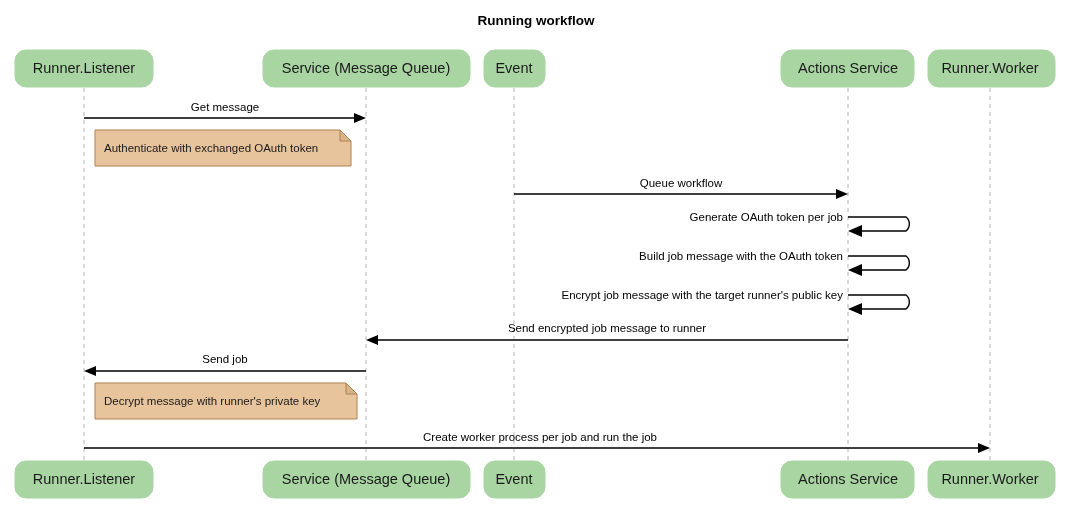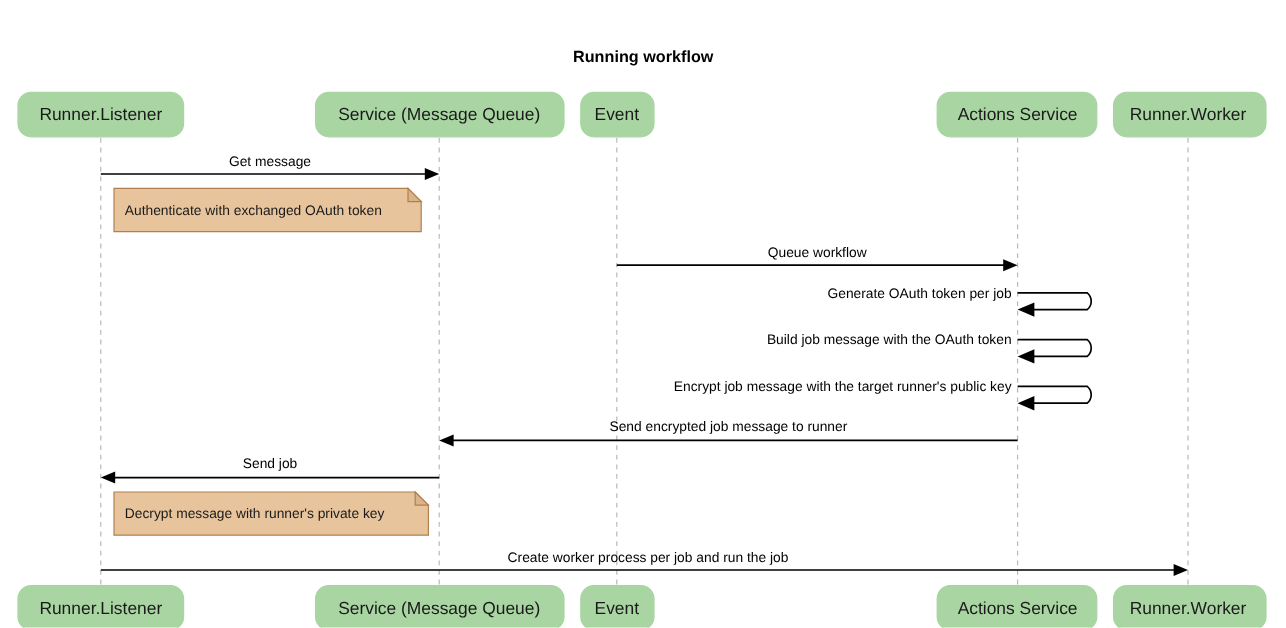--- a/index.html
+++ b/index.html
@@ -11,21 +11,20 @@
     width: 1072px;
     height: 523px;
     font-family: "Liberation Sans", sans-serif;
     color: #000000;
     overflow: hidden;
   }
   #diagram-root {
     position: relative;
     width: 1072px;
     height: 434px;
-    margin-top: 27px;
   }
   svg.seq {
     position: absolute;
     top: 0;
     left: 0;
     width: 1072px;
     height: 523px;
     display: block;
     shape-rendering: geometricPrecision;
   }

